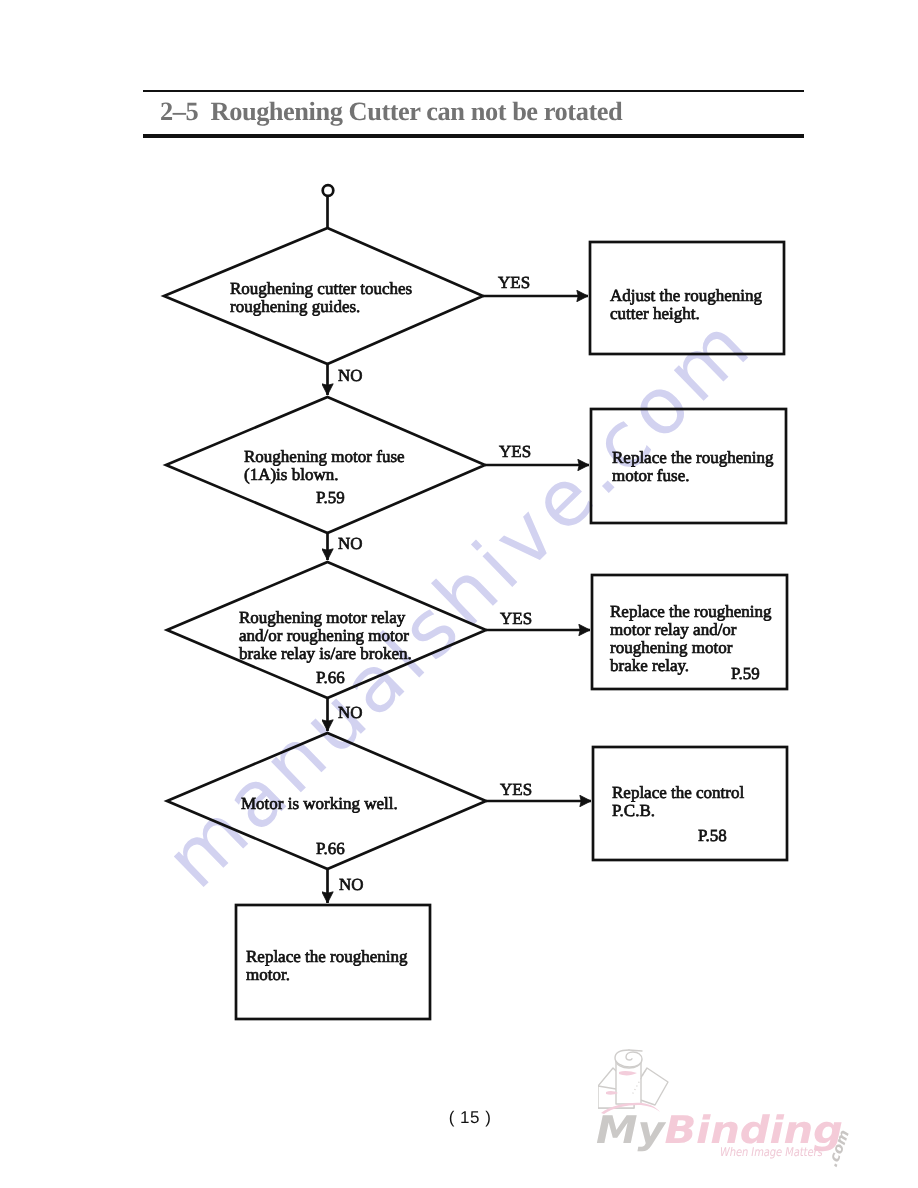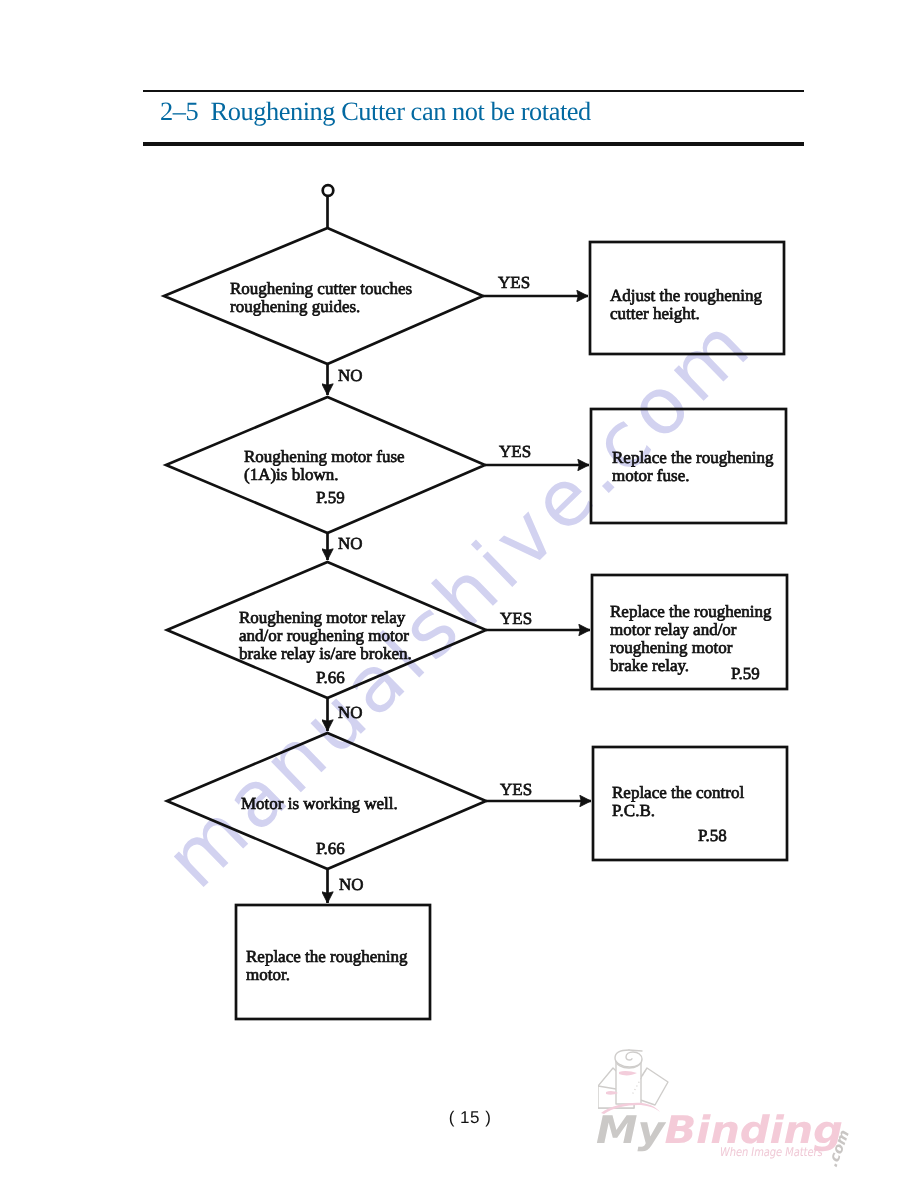--- a/index.html
+++ b/index.html
@@ -5,22 +5,22 @@
 <style>
   html,body{margin:0;padding:0;}
   body{width:918px;height:1188px;background:#ffffff;position:relative;overflow:hidden;
        -webkit-font-smoothing:antialiased;text-rendering:geometricPrecision;
        font-family:"Liberation Serif",serif;}
   .page{position:absolute;inset:0;}
   
   .hdr{position:absolute;left:143px;top:90px;width:661px;}
   .hdr .rule-top{height:2px;background:#111;width:661px;}
   .hdr .rule-bot{height:3.6px;background:#111;width:661px;}
-  .hdr .title{font-weight:normal;font-size:26.4px;letter-spacing:-0.45px;padding:0 0 16px 17px;
-              color:#0369a1;white-space:nowrap;height:34px;line-height:39px;position:relative;top:0;}
+  .hdr .title{font-weight:bold;font-size:26.4px;letter-spacing:-0.45px;padding:0 0 8px 17px;
+              color:#737373;white-space:nowrap;height:34px;line-height:39px;position:relative;top:0;}
   
   svg.flow{position:absolute;left:0;top:0;width:918px;height:1188px;}
   .pagenum{position:absolute;left:11px;top:1108px;width:918px;text-align:center;font-size:17px;color:#111;font-family:"Liberation Sans",sans-serif;letter-spacing:0.5px;}
   .wm{position:absolute;left:149px;top:841px;transform-origin:0 0;transform:rotate(-44.2deg);
       font-family:"DejaVu Sans",sans-serif;font-size:78px;font-weight:400;letter-spacing:6px;
       color:#d2d2f0;white-space:nowrap;pointer-events:none;}
   .logo{position:absolute;left:0;top:0;width:814px;height:1188px;pointer-events:none;}
   .logo-mark{position:absolute;left:598px;top:1042px;}
   .logo-word{position:absolute;left:596px;top:1108px;font-family:"DejaVu Sans",sans-serif;
              font-style:italic;font-weight:bold;font-size:38px;white-space:nowrap;letter-spacing:-0.2px;

